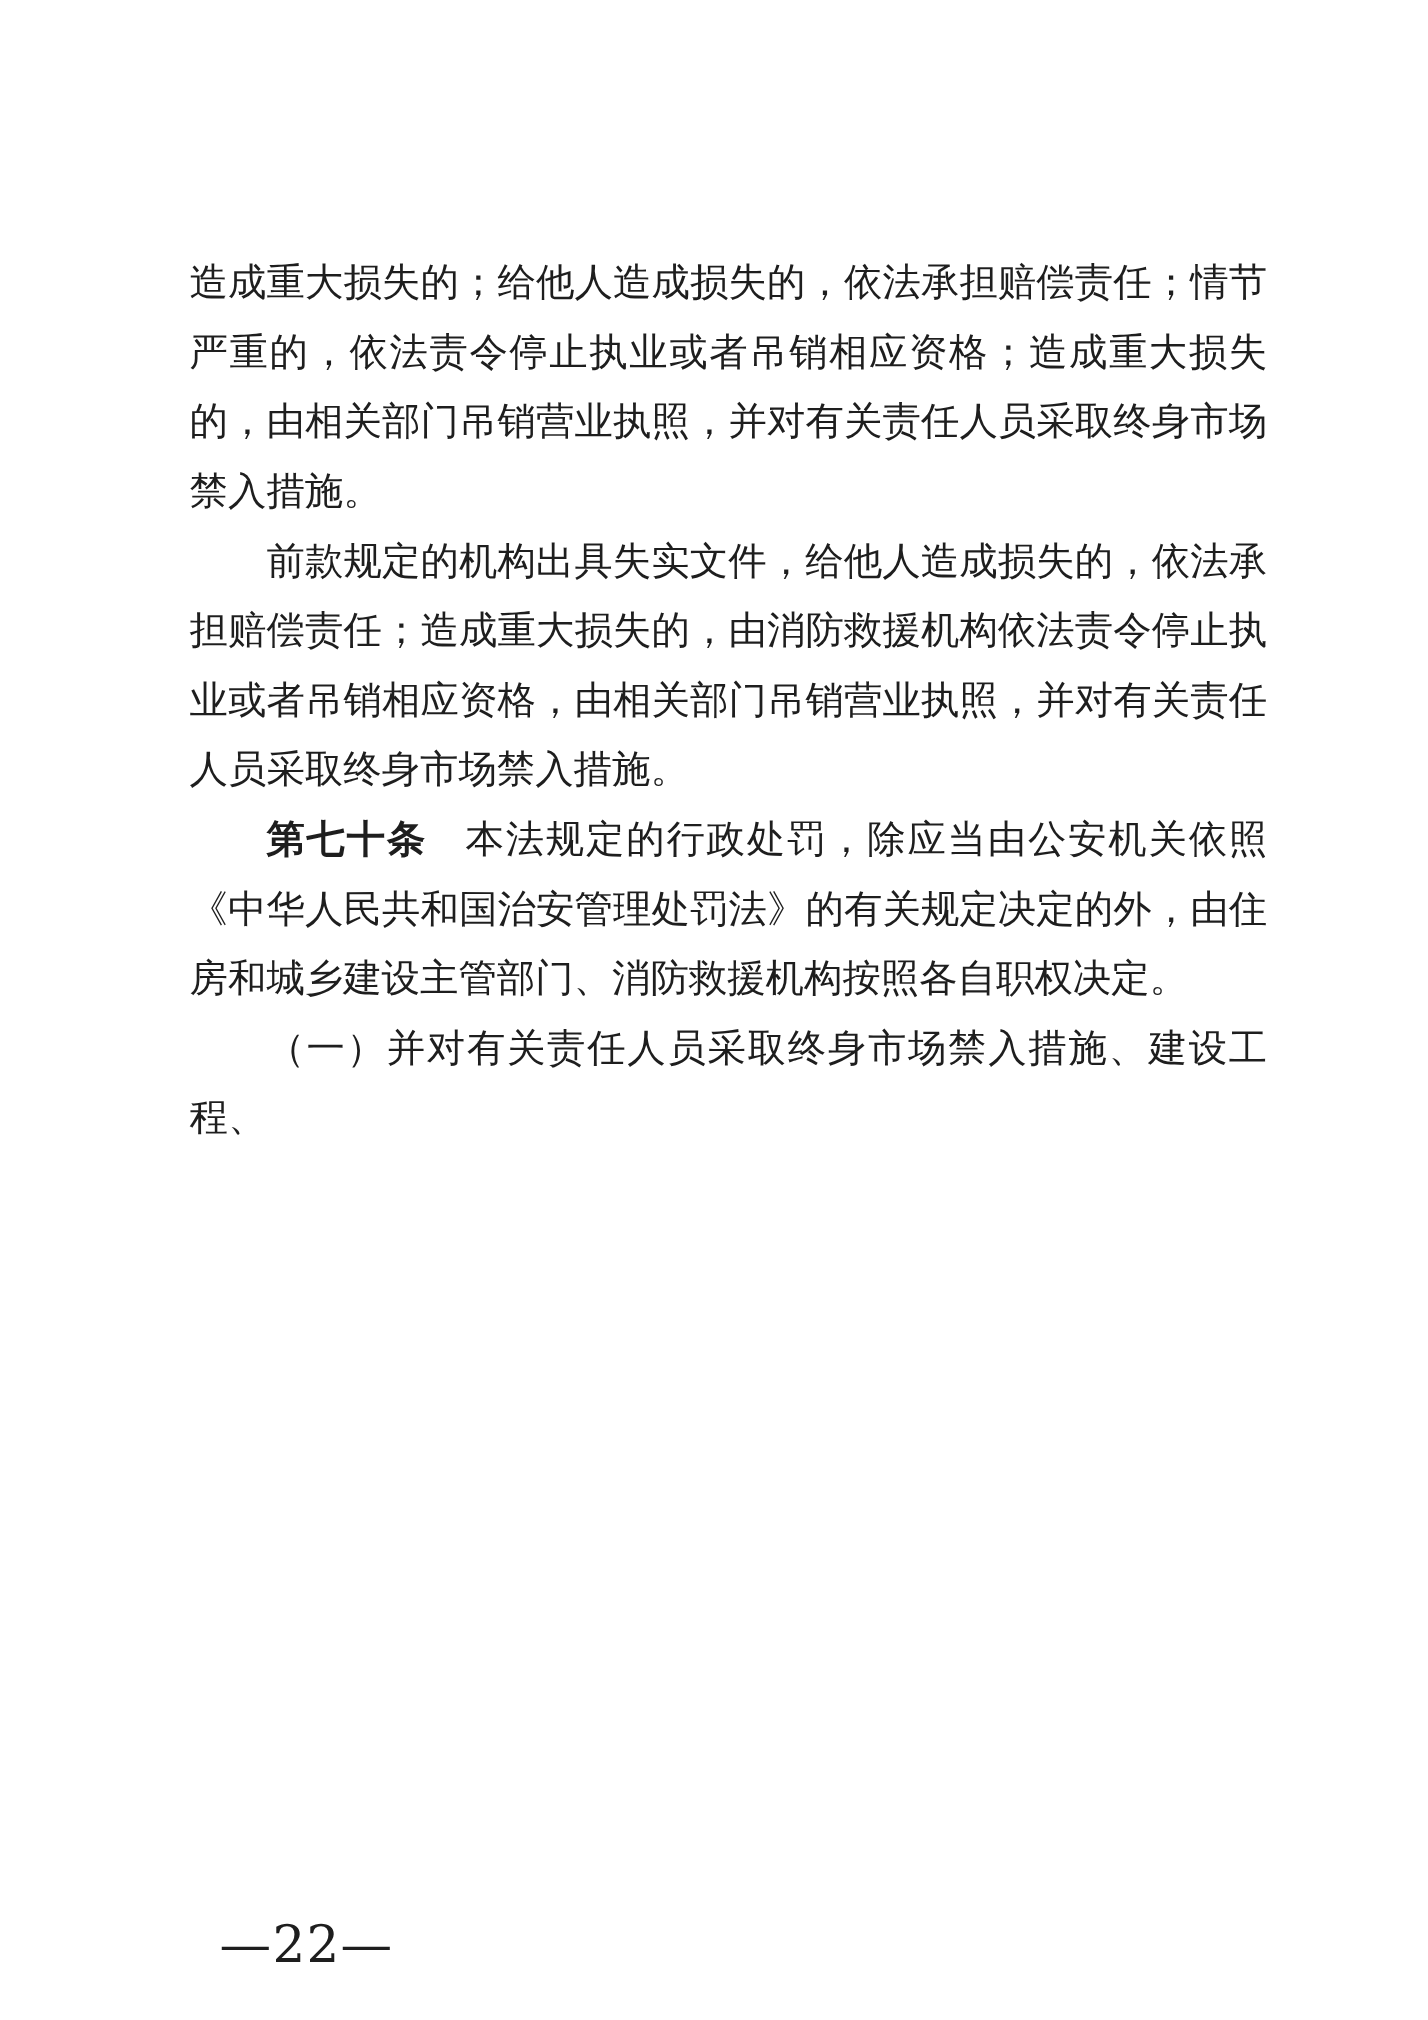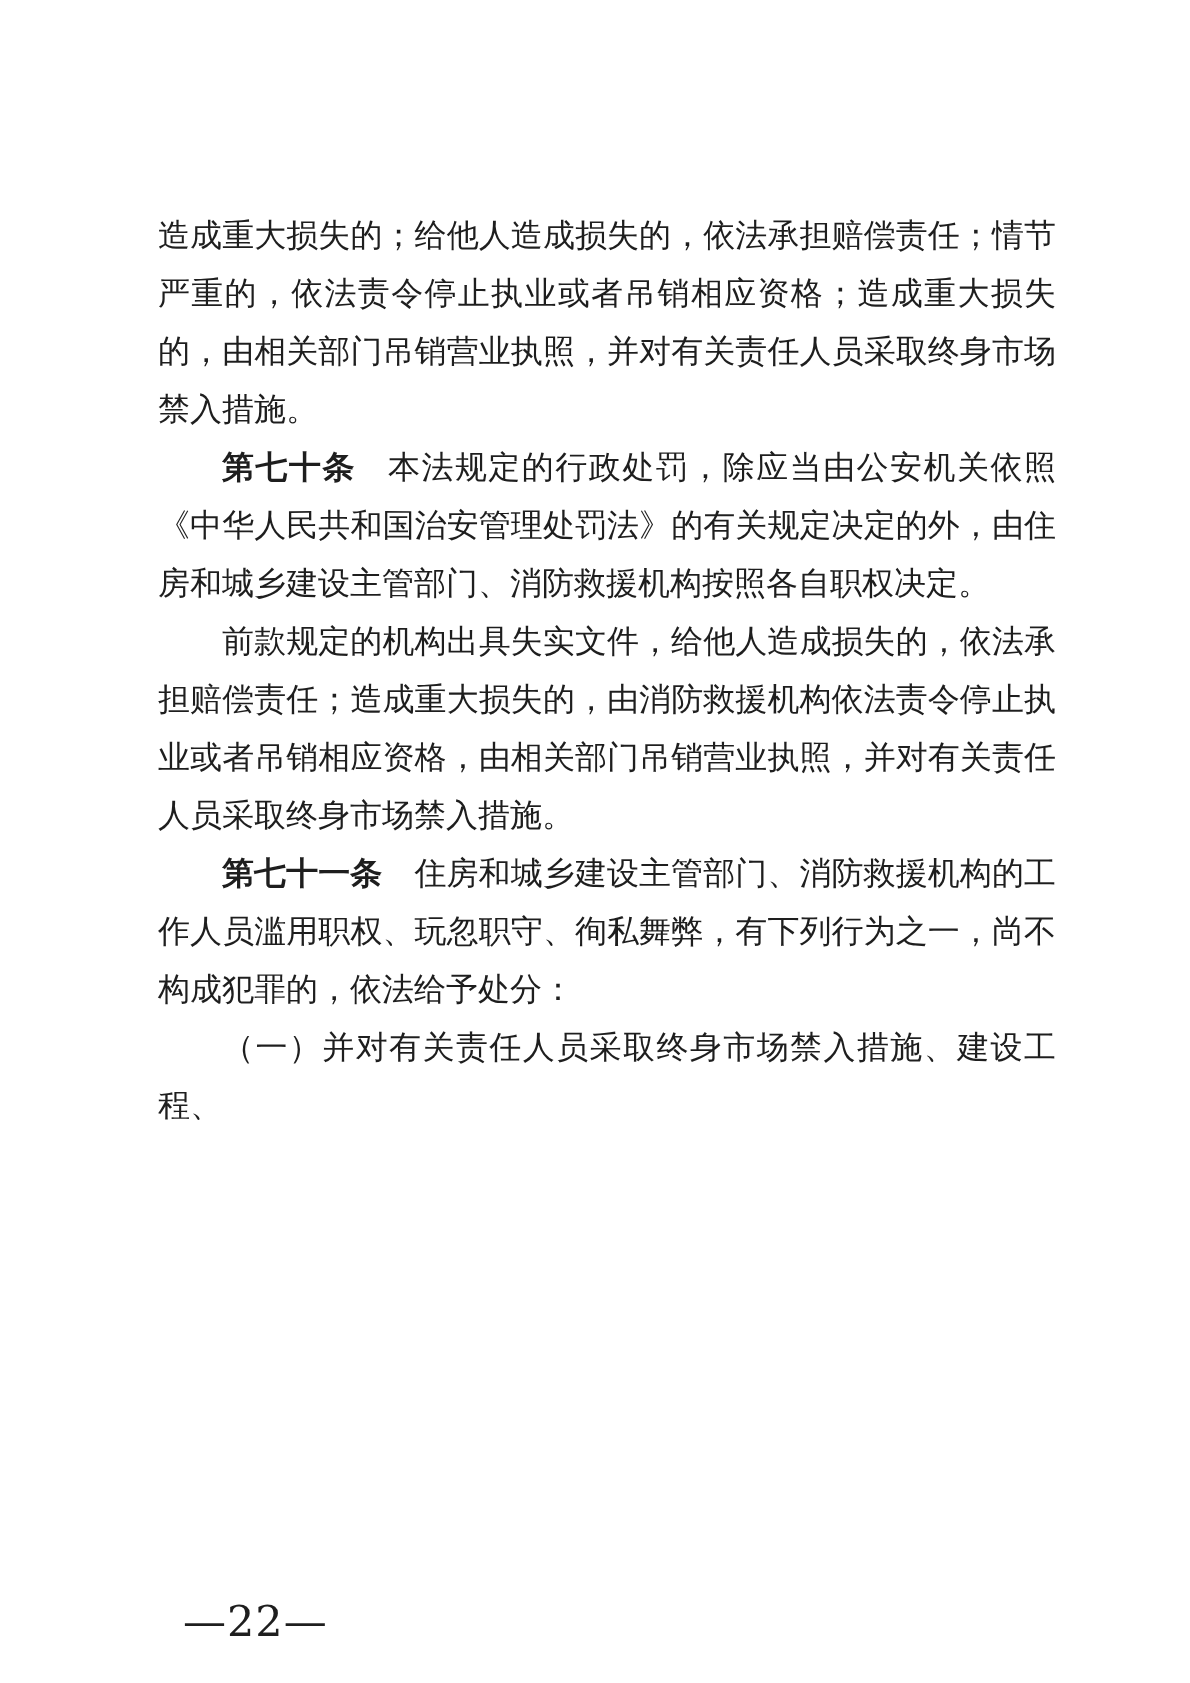--- a/index.html
+++ b/index.html
@@ -50,26 +50,23 @@
   }
 </style>
 </head>
 <body>
 
 <div class="text-block">
   <p class="para no-indent">
     <span class="article-lead"></span><span>造成重大损失的；给他人造成损失的，依法承担赔偿责任；情节严重的，依法责令停止执业或者吊销相应资格；造成重大损失的，由相关部门吊销营业执照，并对有关责任人员采取终身市场禁入措施。</span>
   </p>
   <p class="para">
-    <span class="article-lead">第七十条</span><span>本法规定的行政处罚，除应当由公安机关依照《中华人民共和国治安管理处罚法》的有关规定决定的外，由住房和城乡建设主管部门、消防救援机构按照各自职权决定。</span>
-  </p>
-  <p class="para">
     <span class="article-lead"></span><span>前款规定的机构出具失实文件，给他人造成损失的，依法承担赔偿责任；造成重大损失的，由消防救援机构依法责令停止执业或者吊销相应资格，由相关部门吊销营业执照，并对有关责任人员采取终身市场禁入措施。</span>
   </p>
   <p class="para">
-    <span class="article-lead">第七十一条</span><span>住房和城乡建设主管部门、消防救援机构的工作人员滥用职权、玩忽职守、徇私舞弊，有下列行为之一，尚不构成犯罪的，依法给予处分：</span>
+    <span class="article-lead">第七十条</span><span>本法规定的行政处罚，除应当由公安机关依照《中华人民共和国治安管理处罚法》的有关规定决定的外，由住房和城乡建设主管部门、消防救援机构按照各自职权决定。</span>
   </p>
   <p class="para">
     <span class="article-lead"></span><span>（一）并对有关责任人员采取终身市场禁入措施、建设工程、</span>
   </p>
 </div>
 
 <div class="page-number">—22—</div>
 
 </body></html>

